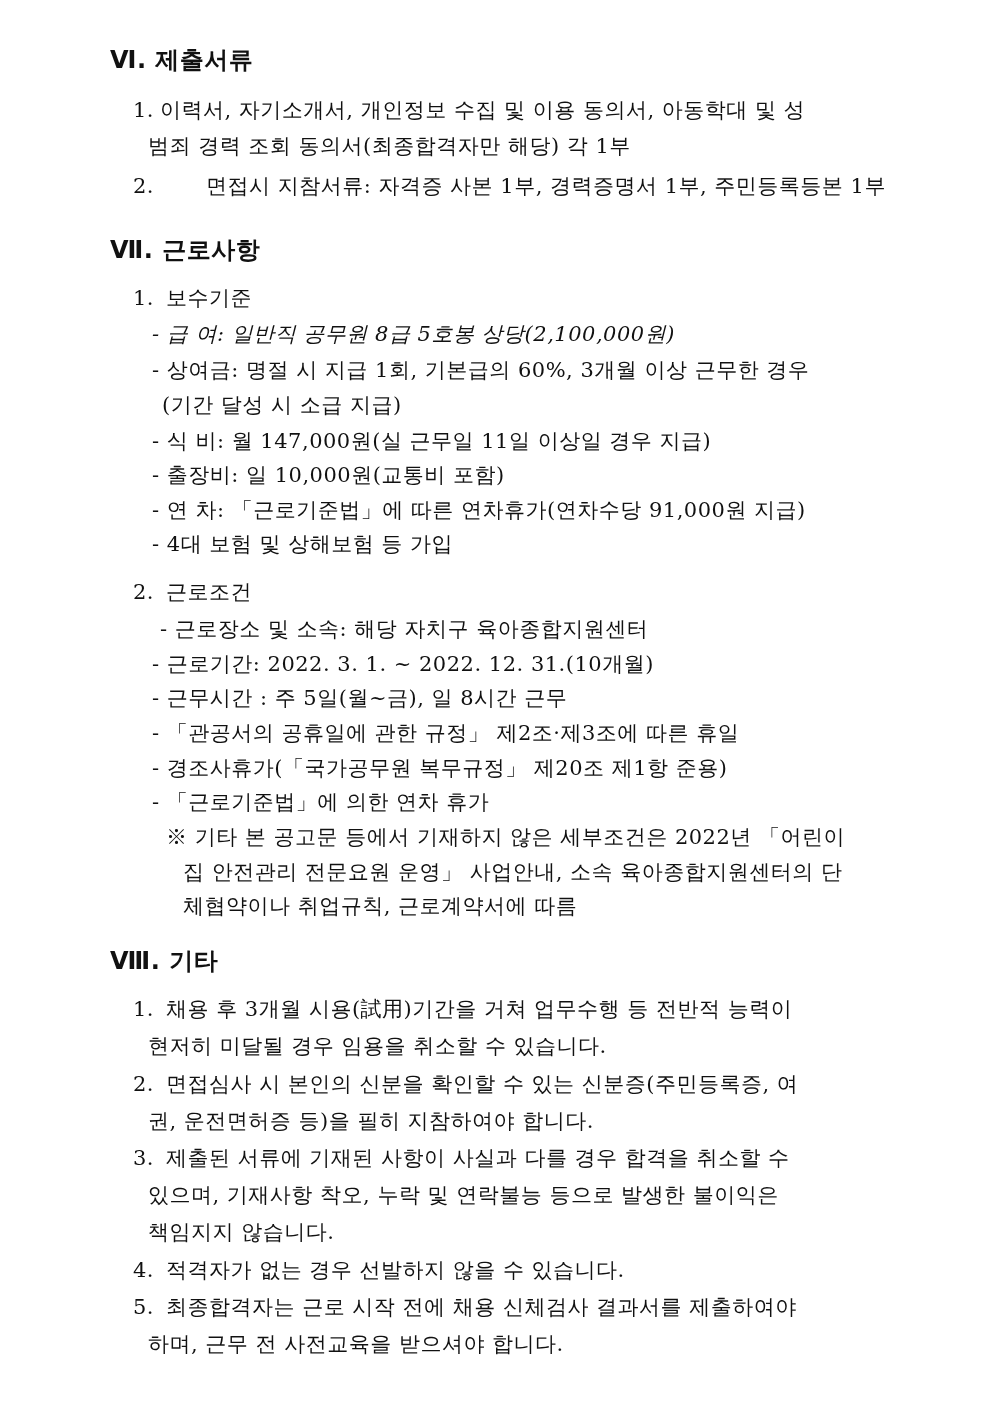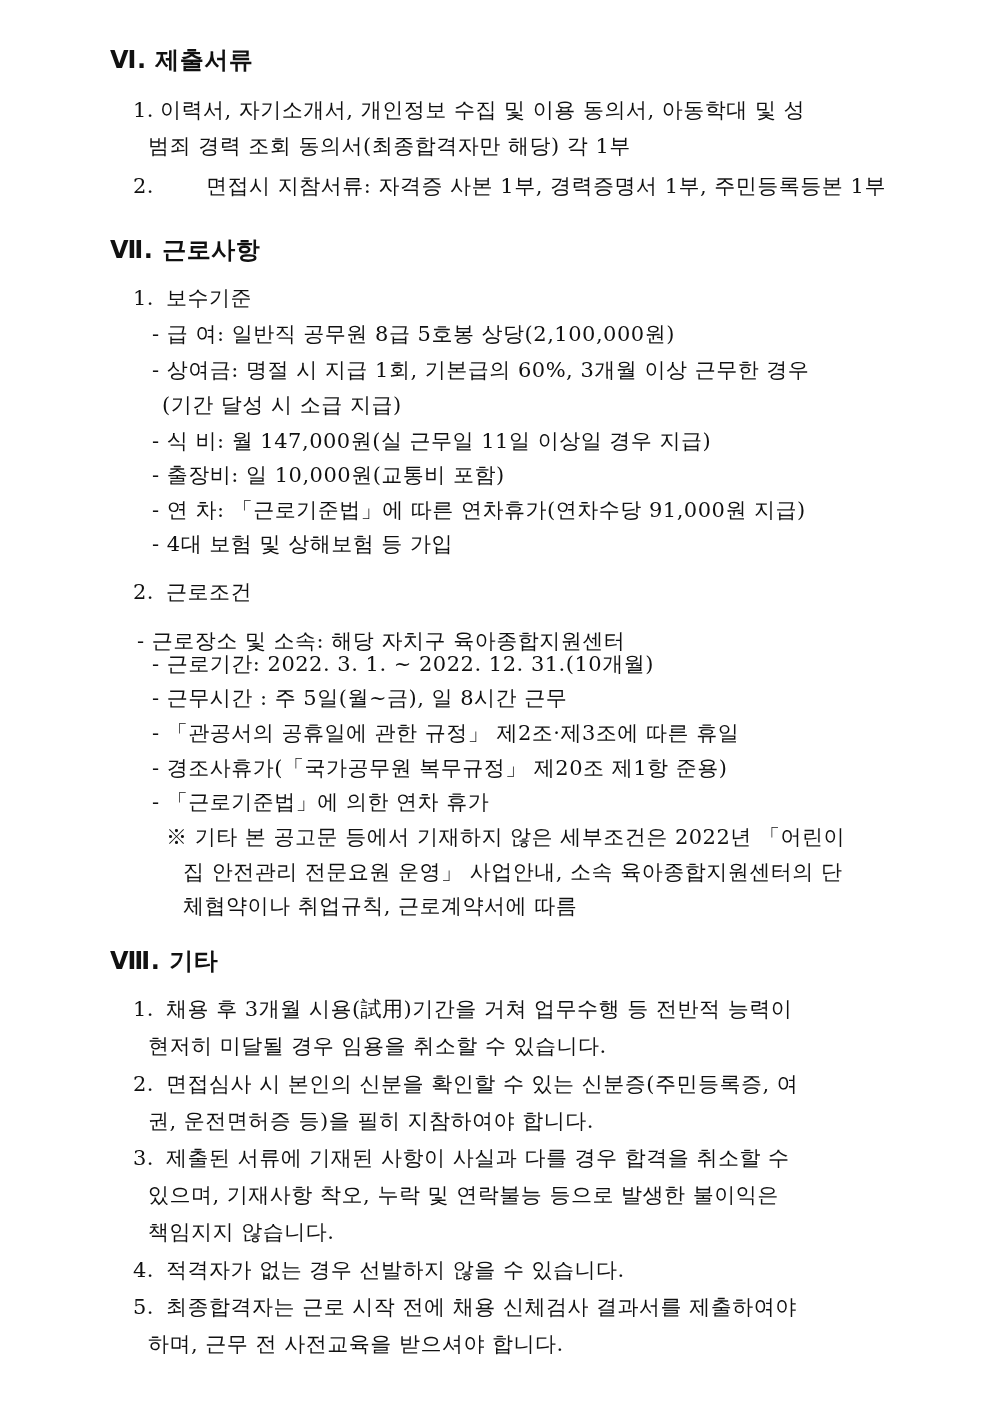--- a/index.html
+++ b/index.html
@@ -29,32 +29,32 @@
   <div class="line" style="left:166px; top:172px;margin-left:40px;">면접시 지참서류: 자격증 사본 1부, 경력증명서 1부, 주민등록등본 1부</div>
 
   <div class="heading" style="left:110px; top:234px;">
     <span class="num">Ⅶ.</span>
     <span>근로사항</span>
   </div>
 
   <div class="line" style="left:133px; top:284px;">1.</div>
   <div class="line" style="left:166px; top:284px;">보수기준</div>
 
-  <div class="line" style="left:152px; top:320px;">- 급  여: 일반직 공무원 8급 5호봉 상당(2,100,000원)</div>
+  <div class="line" style="left:152px; top:320px;font-style:italic;">- 급  여: 일반직 공무원 8급 5호봉 상당(2,100,000원)</div>
   <div class="line" style="left:152px; top:356px;">- 상여금: 명절 시 지급 1회, 기본급의 60%, 3개월 이상 근무한 경우</div>
   <div class="line" style="left:162px; top:391px;">(기간 달성 시 소급 지급)</div>
   <div class="line" style="left:152px; top:427px;">- 식  비: 월 147,000원(실 근무일 11일 이상일 경우 지급)</div>
   <div class="line" style="left:152px; top:461px;">- 출장비: 일 10,000원(교통비 포함)</div>
   <div class="line" style="left:152px; top:496px;text-align:right;">- 연  차: 「근로기준법」에 따른 연차휴가(연차수당 91,000원 지급)</div>
   <div class="line" style="left:152px; top:530px;">- 4대 보험 및 상해보험 등 가입</div>
 
   <div class="line" style="left:133px; top:578px;">2.</div>
   <div class="line" style="left:166px; top:578px;">근로조건</div>
 
-  <div class="line" style="left:137px; top:615px;margin-top:12px;">- 근로장소 및 소속: 해당 자치구 육아종합지원센터</div>
+  <div class="line" style="left:160px; top:615px;">- 근로장소 및 소속: 해당 자치구 육아종합지원센터</div>
   <div class="line" style="left:152px; top:650px;">- 근로기간: 2022. 3. 1. ~ 2022. 12. 31.(10개월)</div>
   <div class="line" style="left:152px; top:684px;">- 근무시간 : 주 5일(월~금), 일 8시간 근무</div>
   <div class="line" style="left:152px; top:719px;">- 「관공서의 공휴일에 관한 규정」 제2조·제3조에 따른 휴일</div>
   <div class="line" style="left:152px; top:754px;">- 경조사휴가(「국가공무원 복무규정」 제20조 제1항  준용)</div>
   <div class="line" style="left:152px; top:788px;">- 「근로기준법」에 의한 연차 휴가</div>
 
   <div class="line" style="left:166px; top:823px;">※ 기타 본 공고문 등에서 기재하지 않은 세부조건은 2022년 「어린이</div>
   <div class="line" style="left:183px; top:858px;">집 안전관리 전문요원 운영」 사업안내, 소속 육아종합지원센터의 단</div>
   <div class="line" style="left:183px; top:892px;">체협약이나 취업규칙, 근로계약서에 따름</div>
 

